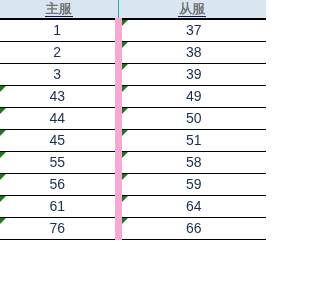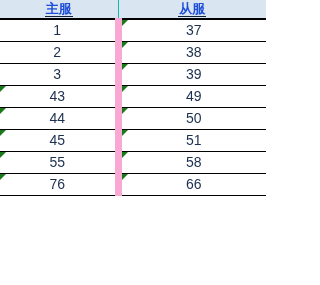--- a/index.html
+++ b/index.html
@@ -26,21 +26,21 @@
     margin: 0;
     padding: 0;
   }
   col.c-main { width: 118px; }
   col.c-sub  { width: 148px; }
 
   
   tr.head-row { height: 19px; }
   th.head-cell {
     background: #dae5f2;
-    color: #1d4ed8;
+    color: #737373;
     font-weight: bold;
     font-size: 13px;
     text-align: center;
     vertical-align: middle;
     padding: 0;
     margin: 0;
     border: none;
     border-bottom: 2px solid #000000;
     position: relative;
     line-height: 18px;
@@ -126,18 +126,26 @@
         </tr>
         <tr class="data-row">
           <td class="cell"><span class="err-tri"></span><span>45</span></td>
           <td class="cell divider"><span class="err-tri"></span><span>51</span></td>
         </tr>
         <tr class="data-row">
           <td class="cell"><span class="err-tri"></span><span>55</span></td>
           <td class="cell divider"><span class="err-tri"></span><span>58</span></td>
         </tr>
         <tr class="data-row">
+          <td class="cell"><span class="err-tri"></span><span>56</span></td>
+          <td class="cell divider"><span class="err-tri"></span><span>59</span></td>
+        </tr>
+        <tr class="data-row">
+          <td class="cell"><span class="err-tri"></span><span>61</span></td>
+          <td class="cell divider"><span class="err-tri"></span><span>64</span></td>
+        </tr>
+        <tr class="data-row">
           <td class="cell"><span class="err-tri"></span><span>76</span></td>
           <td class="cell divider"><span class="err-tri"></span><span>66</span></td>
         </tr>
       </tbody>
   </table>
 </div>
 
 </body></html>

